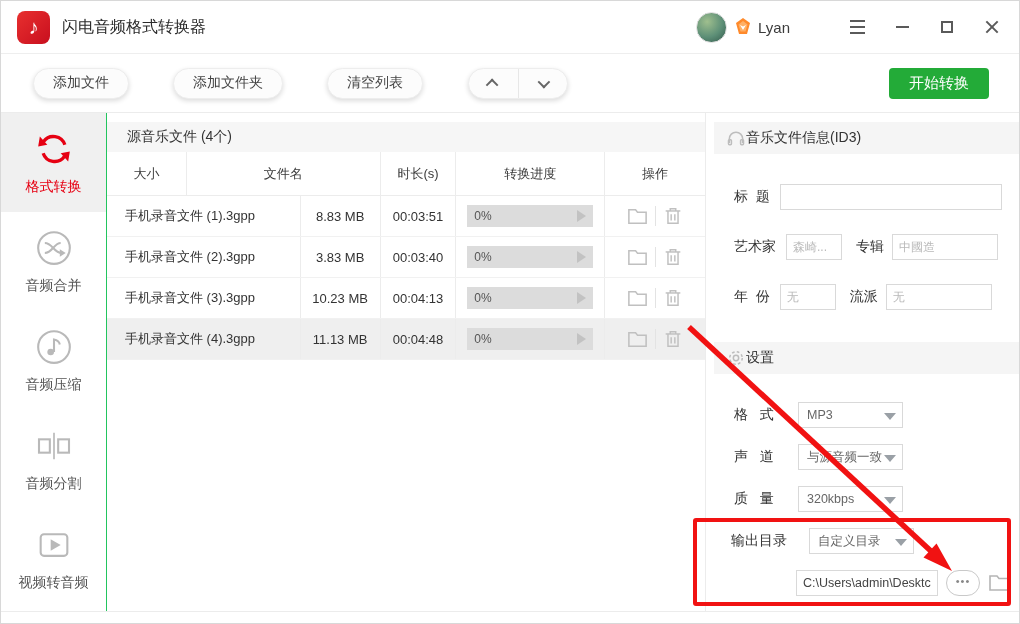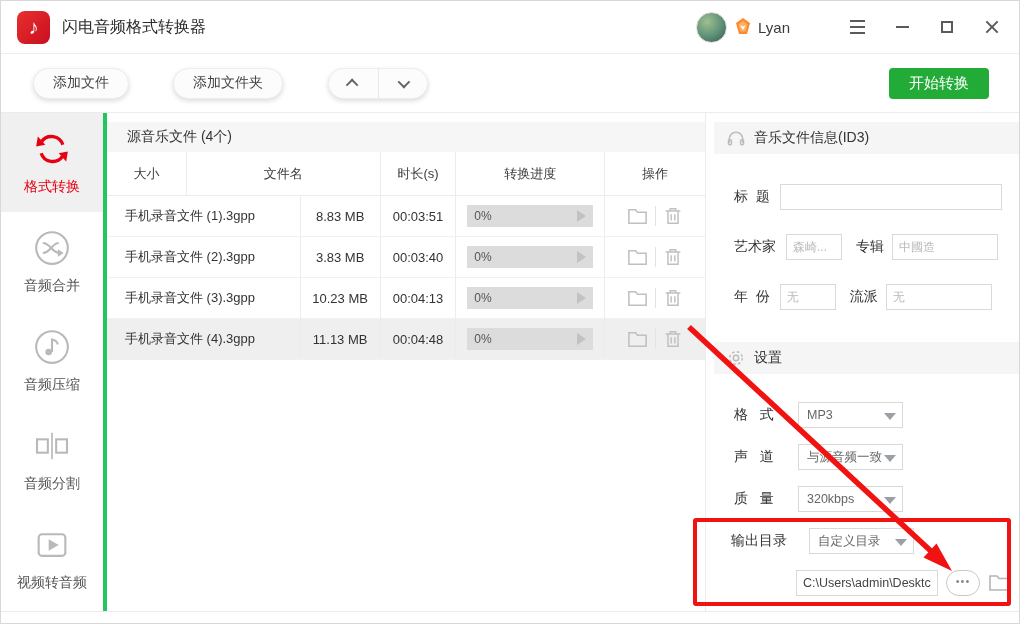--- a/index.html
+++ b/index.html
@@ -32,21 +32,21 @@
   .updown { margin-left:45px; height:31px; width:100px; border-radius:16px; border:1px solid #ededed; background:#fcfcfc; box-shadow:0 2px 5px rgba(0,0,0,.14); display:flex; }
   .ud-half { flex:1; display:flex; align-items:center; justify-content:center; cursor:pointer; }
   .ud-half:first-child { border-right:1px solid #e7e7e7; }
   .chev { width:9px; height:9px; border-left:2px solid #666; border-top:2px solid #666; }
   .chev.up { transform:rotate(45deg) translateY(2px); }
   .chev.down { transform:rotate(225deg) translateY(2px); }
   .start-btn { margin-left:auto; width:100px; height:31px; background:#23ab38; color:#fff; font-size:15px; border:none; border-radius:4px; display:flex; align-items:center; justify-content:center; cursor:pointer; }
 
   
   .main { display:flex; height:498px; }
-  .sidebar { width:106px; border-right:4px solid #22c55e; }
+  .sidebar { width:106px; border-right:1px solid #22c55e; }
   .side-item { height:99px; display:flex; flex-direction:column; align-items:center; justify-content:center; gap:9px; font-size:14px; color:#555; cursor:pointer; }
   .side-item.active { background:#f0f0f0; color:#e60012; }
   .side-item svg { display:block; }
 
   
   .table-area { flex:1; overflow:hidden; }
   .section-band { margin-top:9px; height:30px; background:#f6f6f6; display:flex; align-items:center; padding-left:20px; font-size:14px; color:#333; }
   .thead { height:44px; display:flex; align-items:stretch; border-bottom:1px solid #ececec; font-size:13px; color:#3a3a3a; }
   .trow { height:41px; display:flex; align-items:stretch; border-bottom:1px solid #f1f1f1; font-size:13px; color:#333; }
   .trow.selected { background:#efefef; }
@@ -57,21 +57,21 @@
   .c-dur  { width:76px; }
   .c-prog { width:149px; }
   .c-ops  { width:100px; gap:0; }
   .pbar { width:126px; height:22px; background:#dcdcdc; display:flex; align-items:center; padding:0 7px; color:#555; font-size:12px; }
   .play-tri { margin-left:auto; width:0; height:0; border-left:9px solid #c2c2c2; border-top:6px solid transparent; border-bottom:6px solid transparent; }
   .op-btn { display:flex; align-items:center; justify-content:center; width:34px; cursor:pointer; }
   .op-div { width:1px; height:20px; background:#e3e3e3; }
 
   
   .right-panel { width:314px; border-left:1px solid #ececec; padding-left:8px; font-size:14px; color:#333; }
-  .panel-band { margin-top:9px; height:32px; background:#f5f5f5; display:flex; align-items:center; gap:8px; padding-left:12px; font-size:14px; color:#333; }
+  .panel-band { margin-top:9px; height:32px; background:#f5f5f5; display:flex; align-items:center; padding-left:12px; font-size:14px; color:#333; }
   .frow { display:flex; align-items:center; margin-left:20px; }
   .lbl { white-space:pre; color:#333; }
   .tin { height:26px; border:1px solid #d9d9d9; background:#fff; font-size:12px; color:#444; padding:0 6px; outline:none; font-family:inherit; }
   .tin::placeholder { color:#b9b9b9; }
   .sel { position:relative; height:26px; border:1px solid #d9d9d9; background:#fff; display:flex; align-items:center; padding:0 18px 0 8px; font-size:12.5px; color:#666; cursor:pointer; }
   .sel .caret { position:absolute; right:6px; top:10px; width:0; height:0; border-left:6px solid transparent; border-right:6px solid transparent; border-top:7px solid #9aa0a6; }
   .browse-btn { width:34px; height:26px; border:1px solid #c9c9c9; border-radius:13px; background:#fff; display:flex; align-items:center; justify-content:center; color:#888; font-size:11px; letter-spacing:1px; cursor:pointer; padding-bottom:4px; }
 
   .statusbar { height:13px; border-top:1px solid #ececec; }
 
@@ -119,20 +119,21 @@
               <i></i>
             </span>
           </div>
       </div>
     </div>
   </div>
 
   <div class="toolbar">
     <button class="pill">添加文件</button>
     <button class="pill">添加文件夹</button>
+    <button class="pill">清空列表</button>
     <div class="updown">
       <div class="ud-half">
           <span class="chev up"></span>
         </div>
       <div class="ud-half">
           <span class="chev down"></span>
         </div>
     </div>
     <button class="start-btn">开始转换</button>
   </div>

